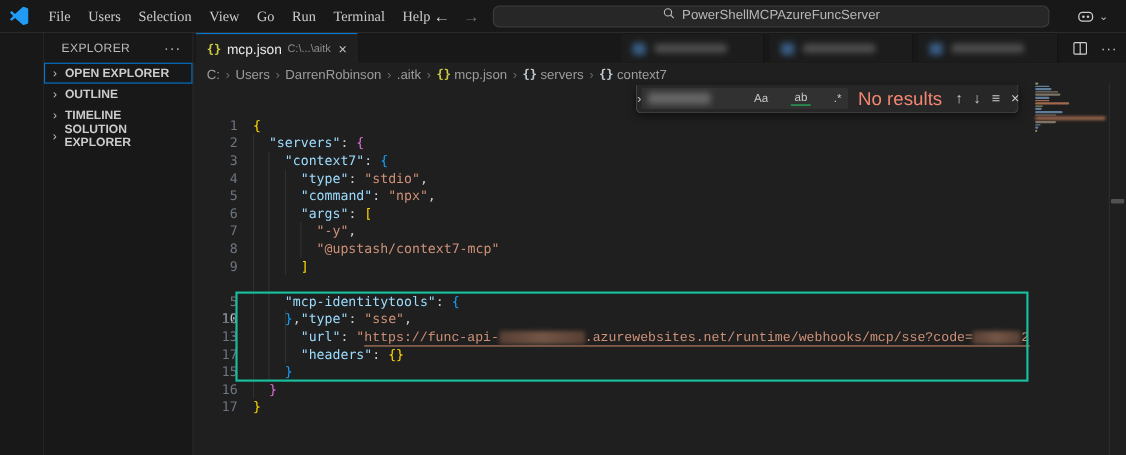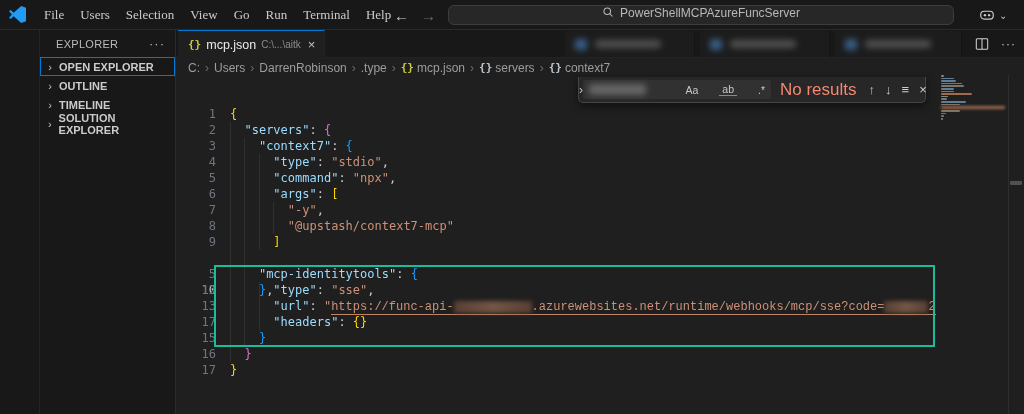--- a/index.html
+++ b/index.html
@@ -267,21 +267,21 @@
         <span class="bc-sep">›</span>
         <span class="bc-item">
           <span>Users</span>
         </span>
         <span class="bc-sep">›</span>
         <span class="bc-item">
           <span>DarrenRobinson</span>
         </span>
         <span class="bc-sep">›</span>
         <span class="bc-item">
-          <span>.type</span>
+          <span>.aitk</span>
         </span>
         <span class="bc-sep">›</span>
         <span class="bc-item">
           <span class="brace yellow">{}</span>
           <span>mcp.json</span>
         </span>
         <span class="bc-sep">›</span>
         <span class="bc-item">
           <span class="brace gray">{}</span>
           <span>servers</span>

